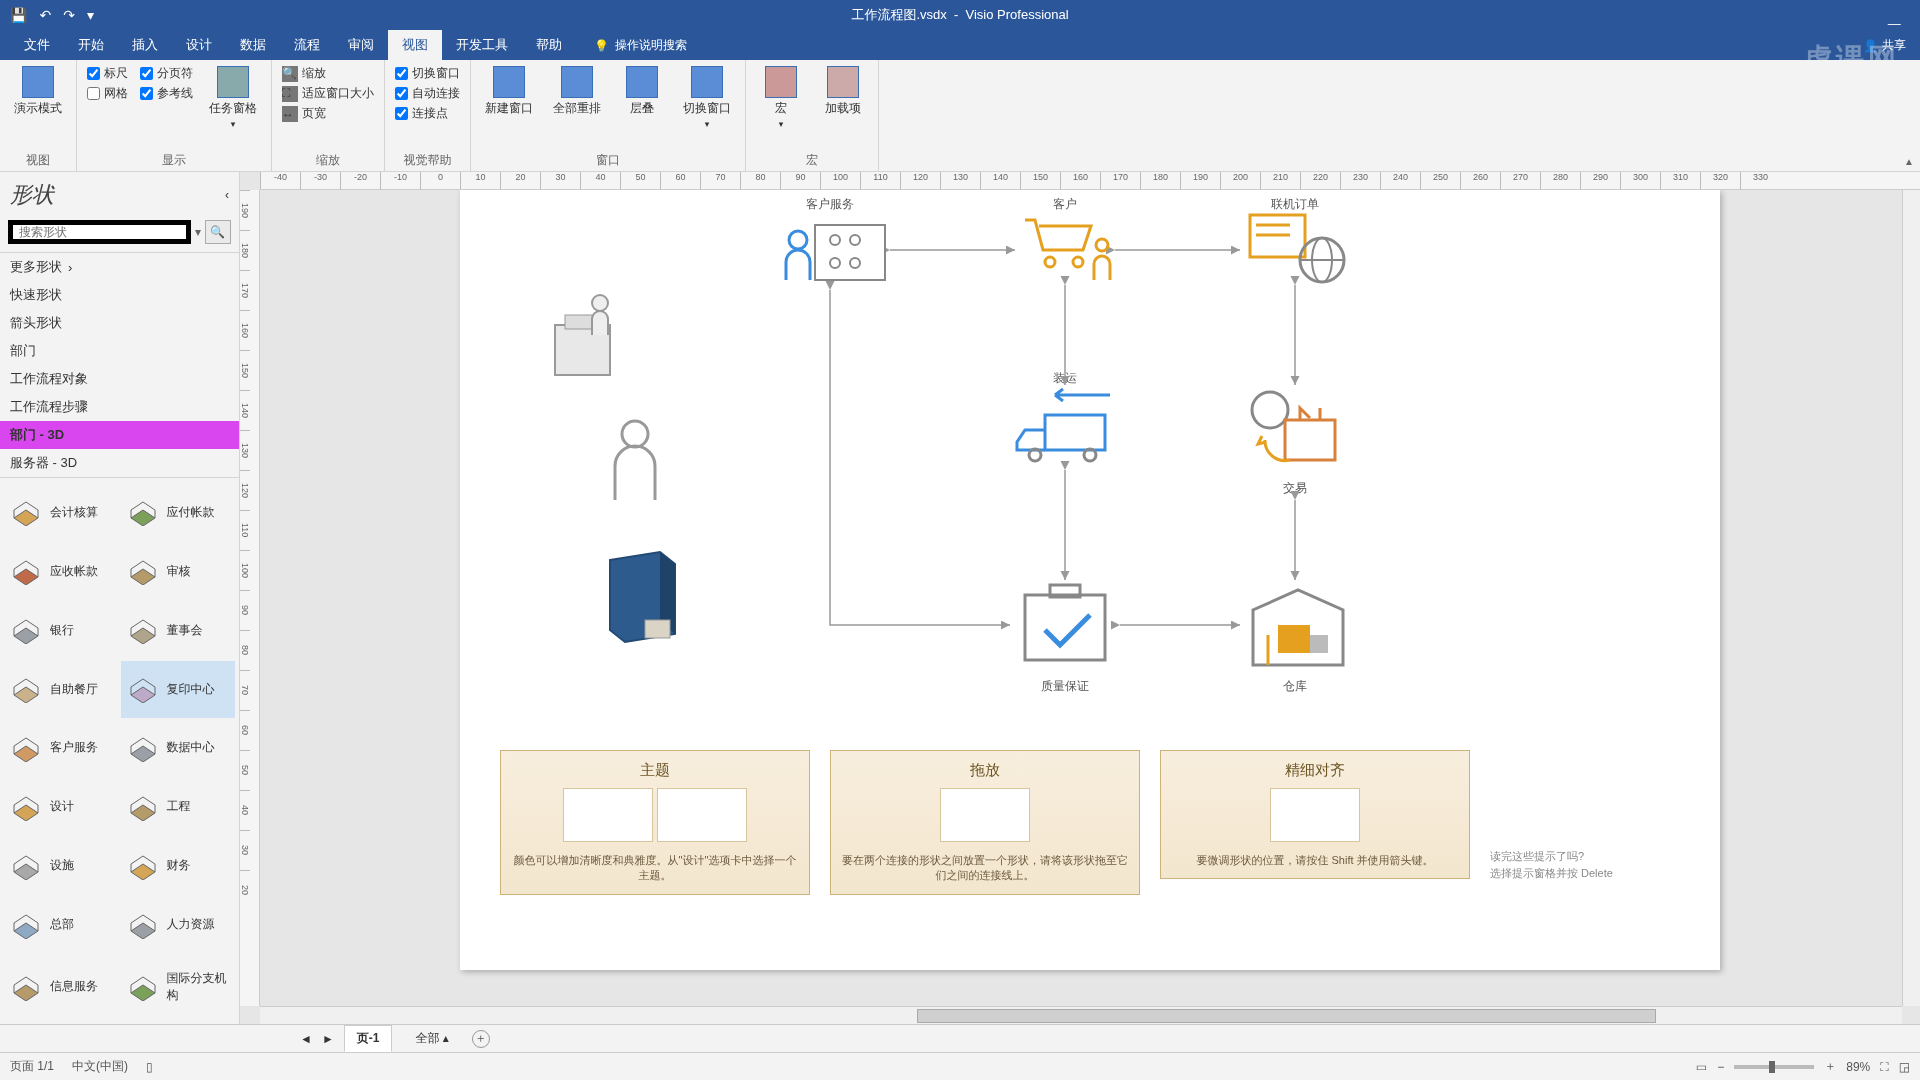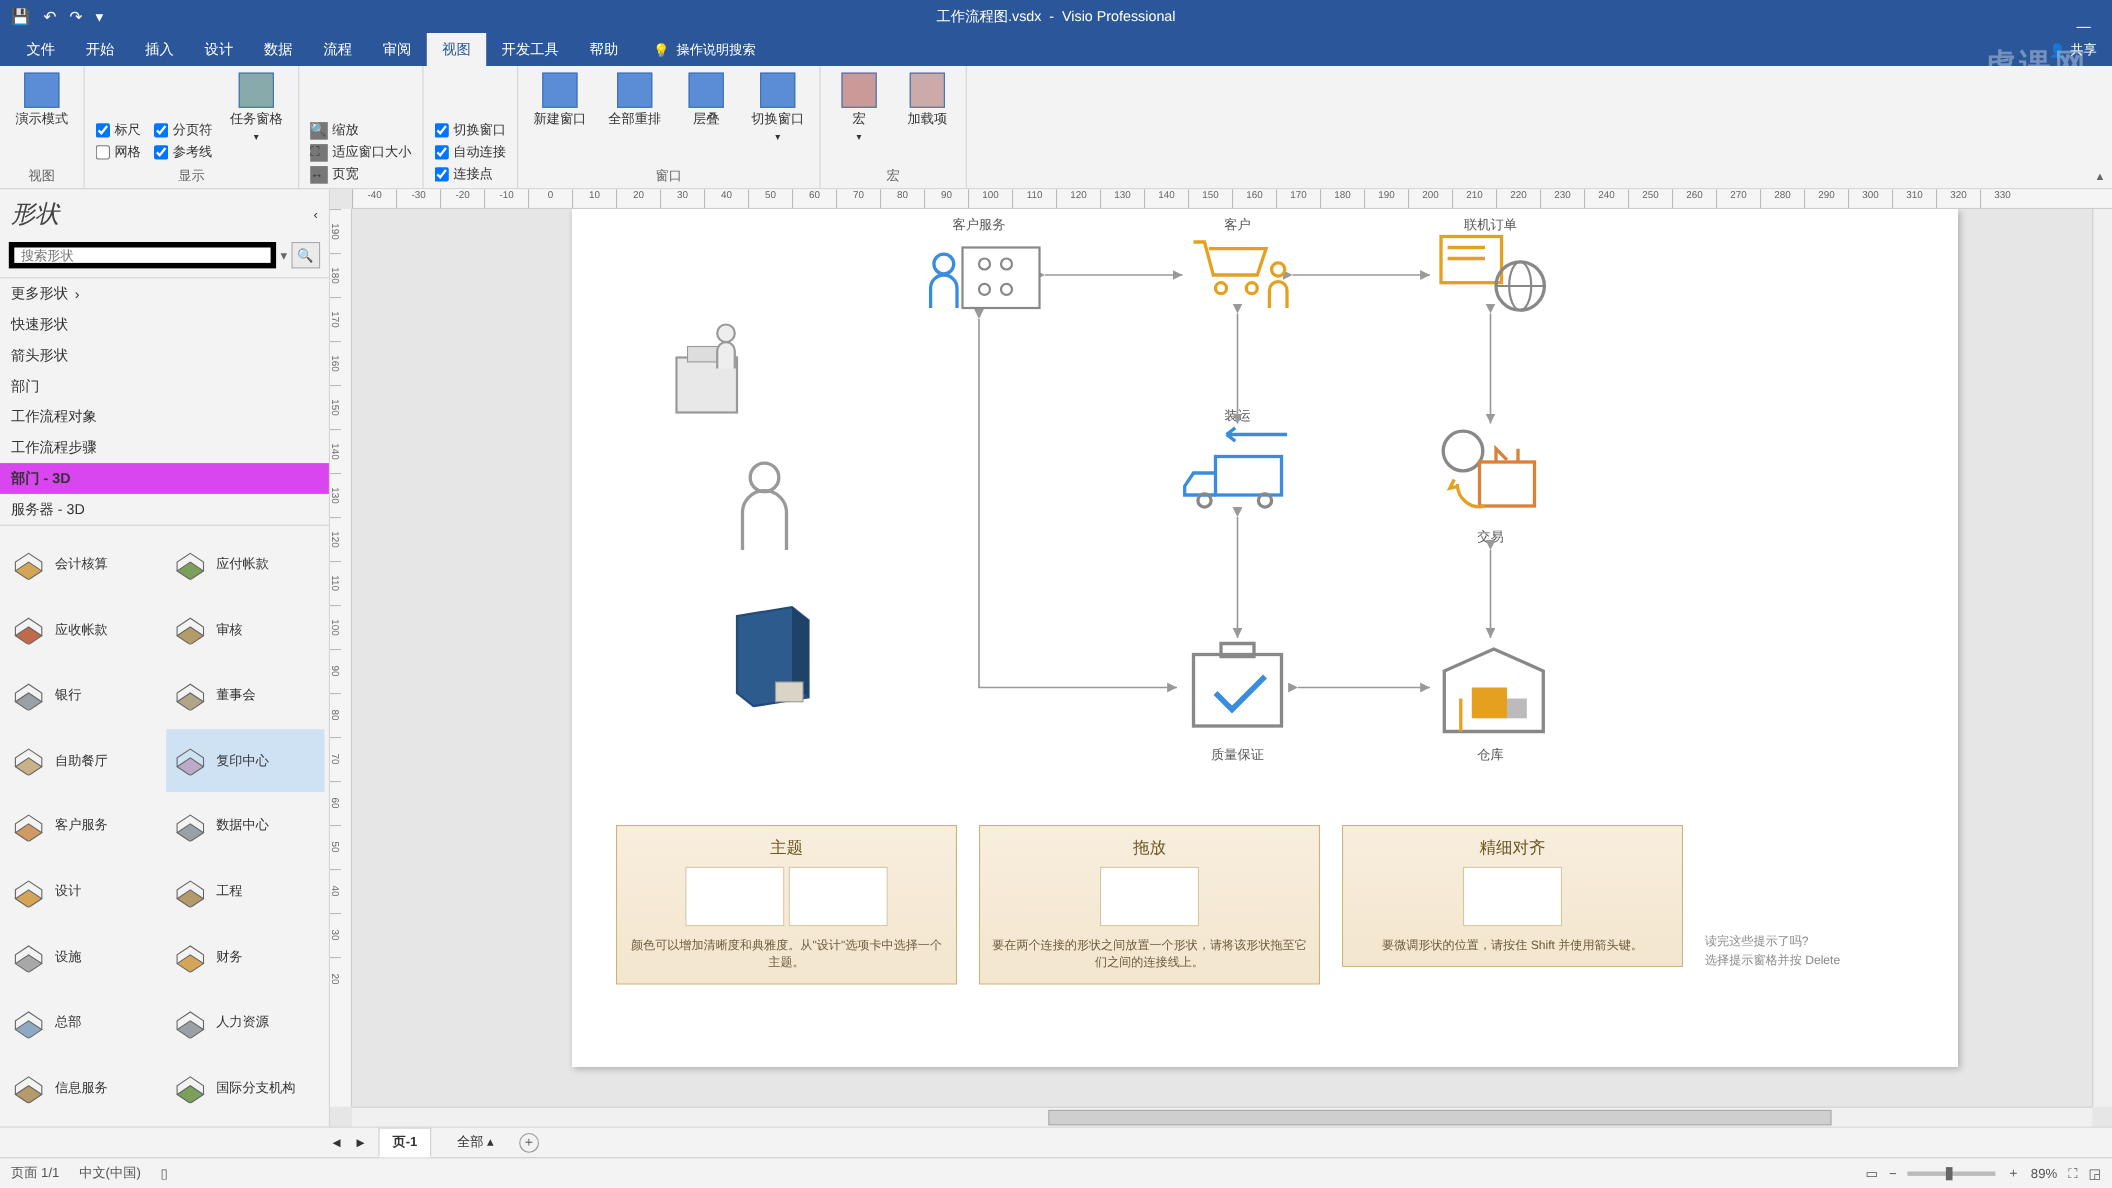--- a/index.html
+++ b/index.html
@@ -23,30 +23,30 @@
 
 
 .ribbon { height:112px; background:#f3f3f3; border-bottom:1px solid #d4d4d4; display:flex; position:relative;}
 .group { border-right:1px solid #d4d4d4; padding:4px 10px 2px; display:flex; flex-direction:column; justify-content:space-between; }
 .group .controls { display:flex; gap:12px; align-items:flex-start; }
 .group .label { text-align:center; font-size:12px; color:#666; padding-top:2px;}
 .bigbtn { display:flex; flex-direction:column; align-items:center; gap:2px; padding:2px 4px; cursor:default; min-width:50px;}
 .bigbtn .ico { width:32px; height:32px; background:#5b8dd6; border:1px solid #3a6fb5; }
 .chk { display:flex; align-items:center; gap:4px; font-size:12px; padding:1px 0;}
 .chk input { width:13px; height:13px;}
-.col { display:flex; flex-direction:column; gap:1px;margin-top:45px;}
+.col { display:flex; flex-direction:column; gap:1px;}
 .rsmall { display:flex; align-items:center; gap:4px; font-size:12px; padding:1px 0;}
 .rsmall .si { width:16px; height:16px; background:#777; display:inline-block;}
 .ribbon-collapse { position:absolute; right:6px; bottom:4px; font-size:10px; color:#666;}
 
 
 .main { display:flex; height:calc(1080px - 30px - 30px - 112px - 28px - 28px); }
 
 
-.shapes { width:300px; background:#f3f3f3; border-right:1px solid #d4d4d4; display:flex; flex-direction:column; }
+.shapes { width:240px; background:#f3f3f3; border-right:1px solid #d4d4d4; display:flex; flex-direction:column; }
 .shapes-head { display:flex; align-items:center; justify-content:space-between; padding:8px 10px;}
 .shapes-head .t { font-size:22px; font-style:italic; font-family:Georgia,serif; color:#444;}
 .shapes-search { padding:2px 8px 8px; display:flex; gap:4px;}
 .shapes-search input { flex:1; height:24px; border:5px solid #000000; padding:0 6px; font-size:12px;}
 .shapes-search .sbtn { width:26px; height:24px; border:1px solid #aaa; background:#eaeaea; display:flex; align-items:center; justify-content:center;}
 .stencil-list { border-top:1px solid #d4d4d4;}
 .stencil-list .row { padding:5px 10px; font-size:13px; cursor:default; display:flex; align-items:center; gap:6px;}
 .stencil-list .row.sel { background:#d946ef;}
 .stencil-list .row.em { font-weight:600;}
 .shape-grid { flex:1; overflow:auto; padding:6px 4px; display:grid; grid-template-columns:1fr 1fr; gap:2px; border-top:1px solid #d4d4d4; position:relative;}

